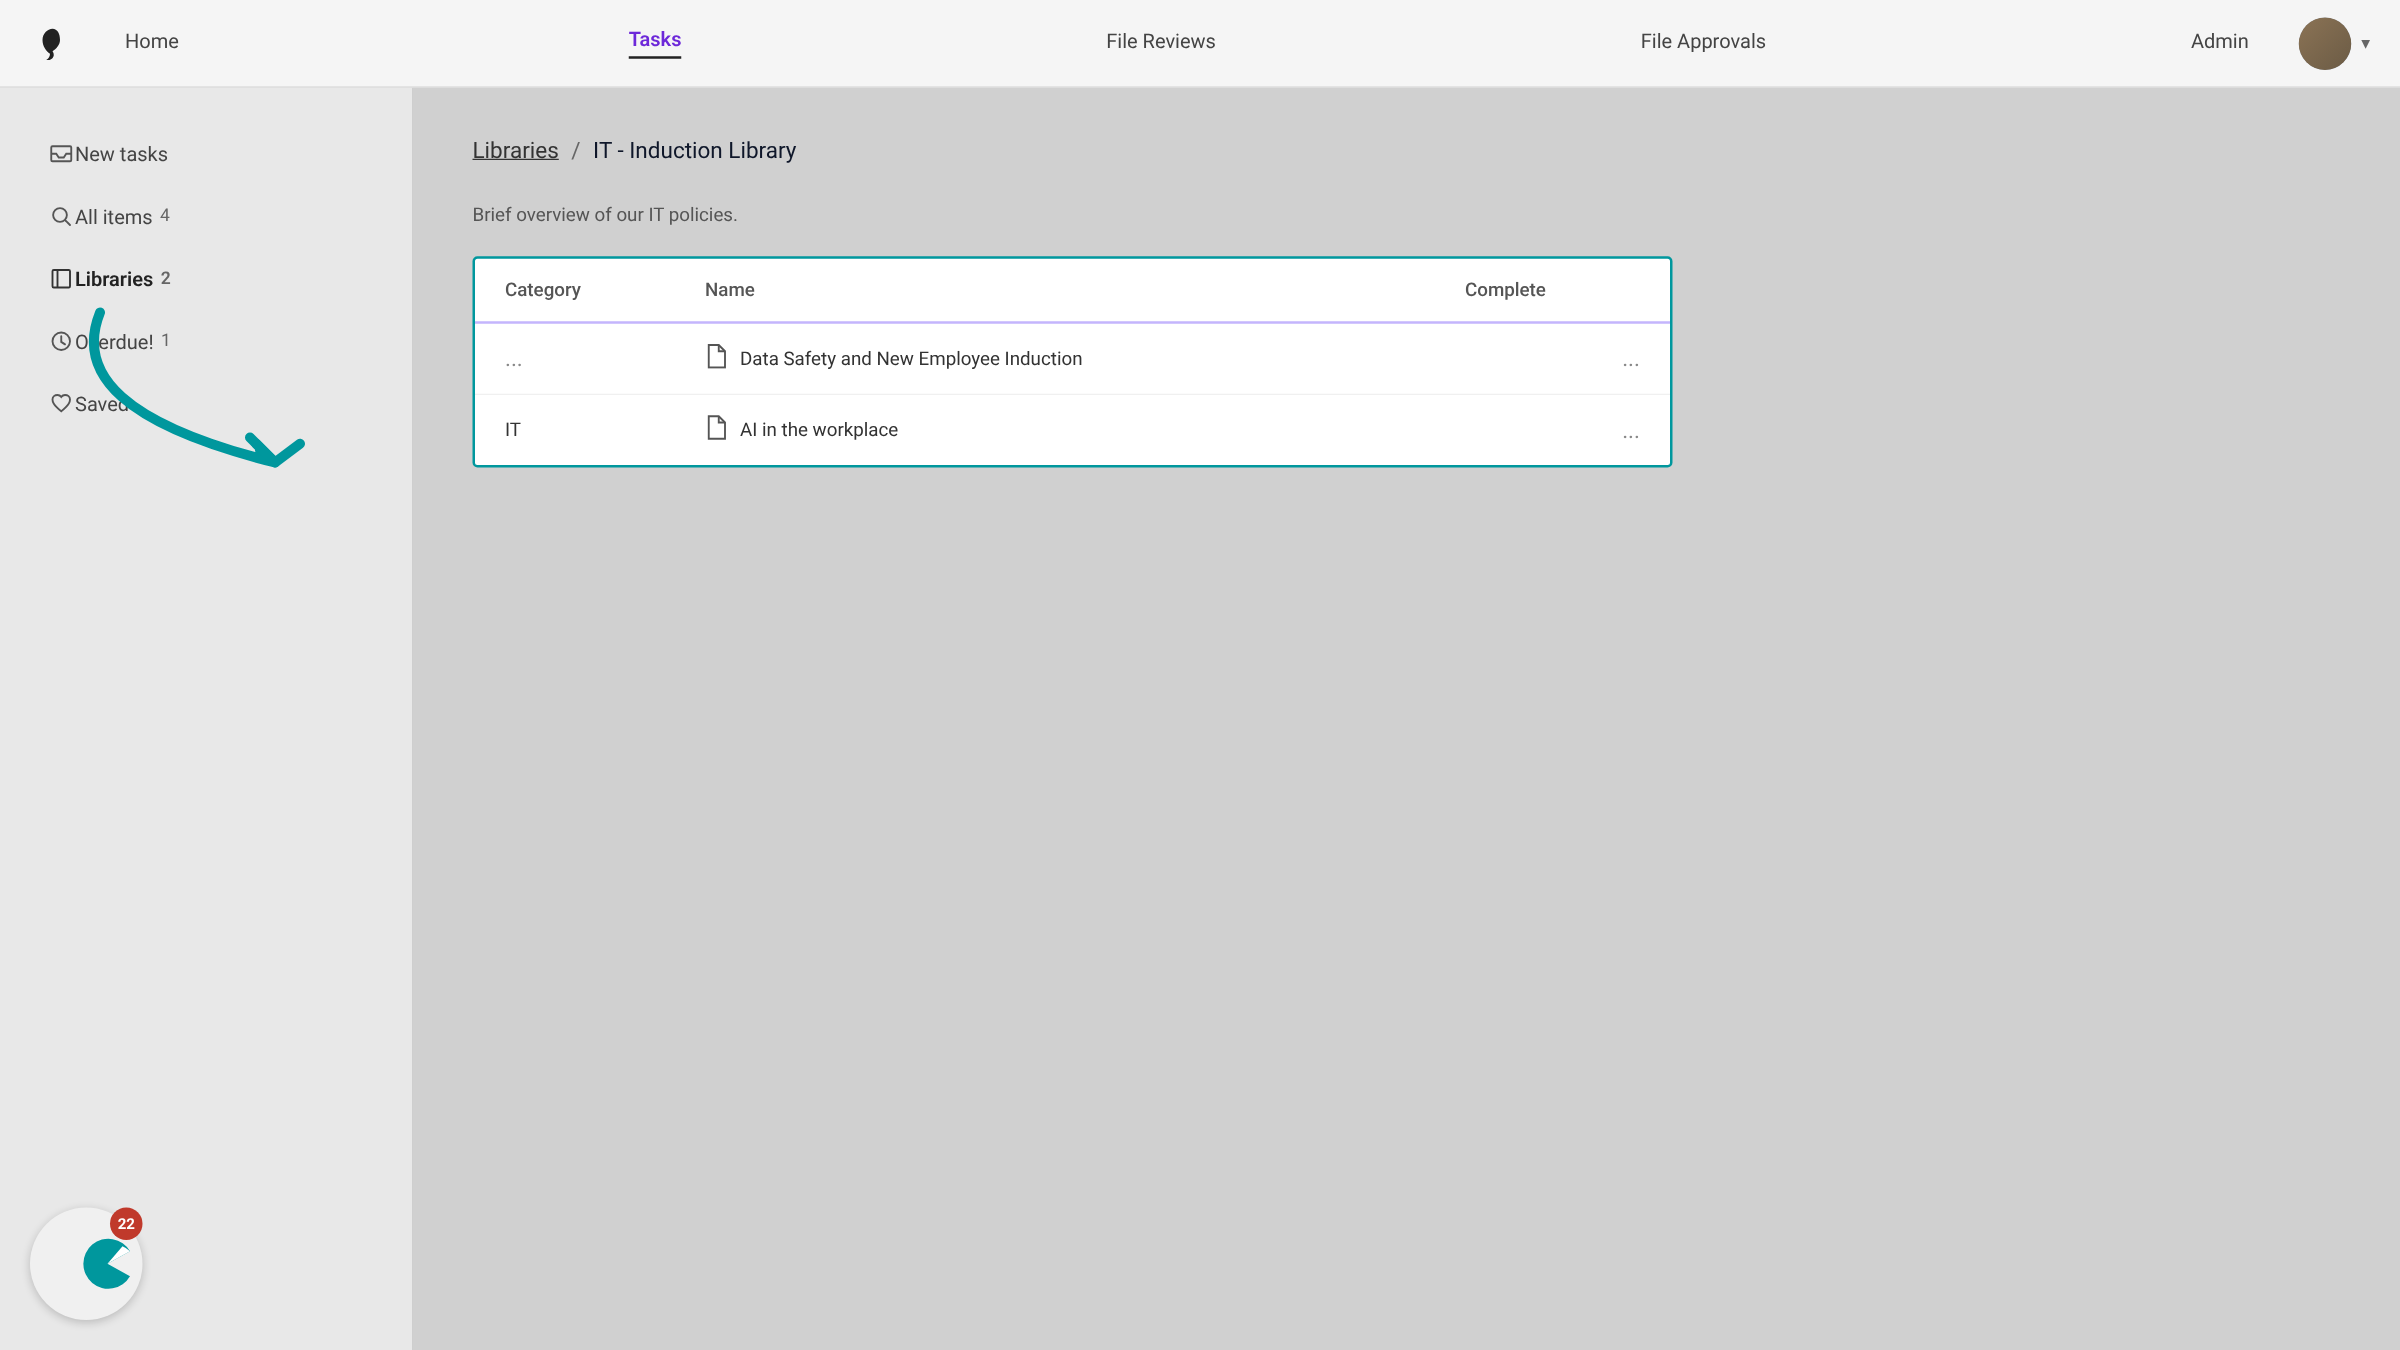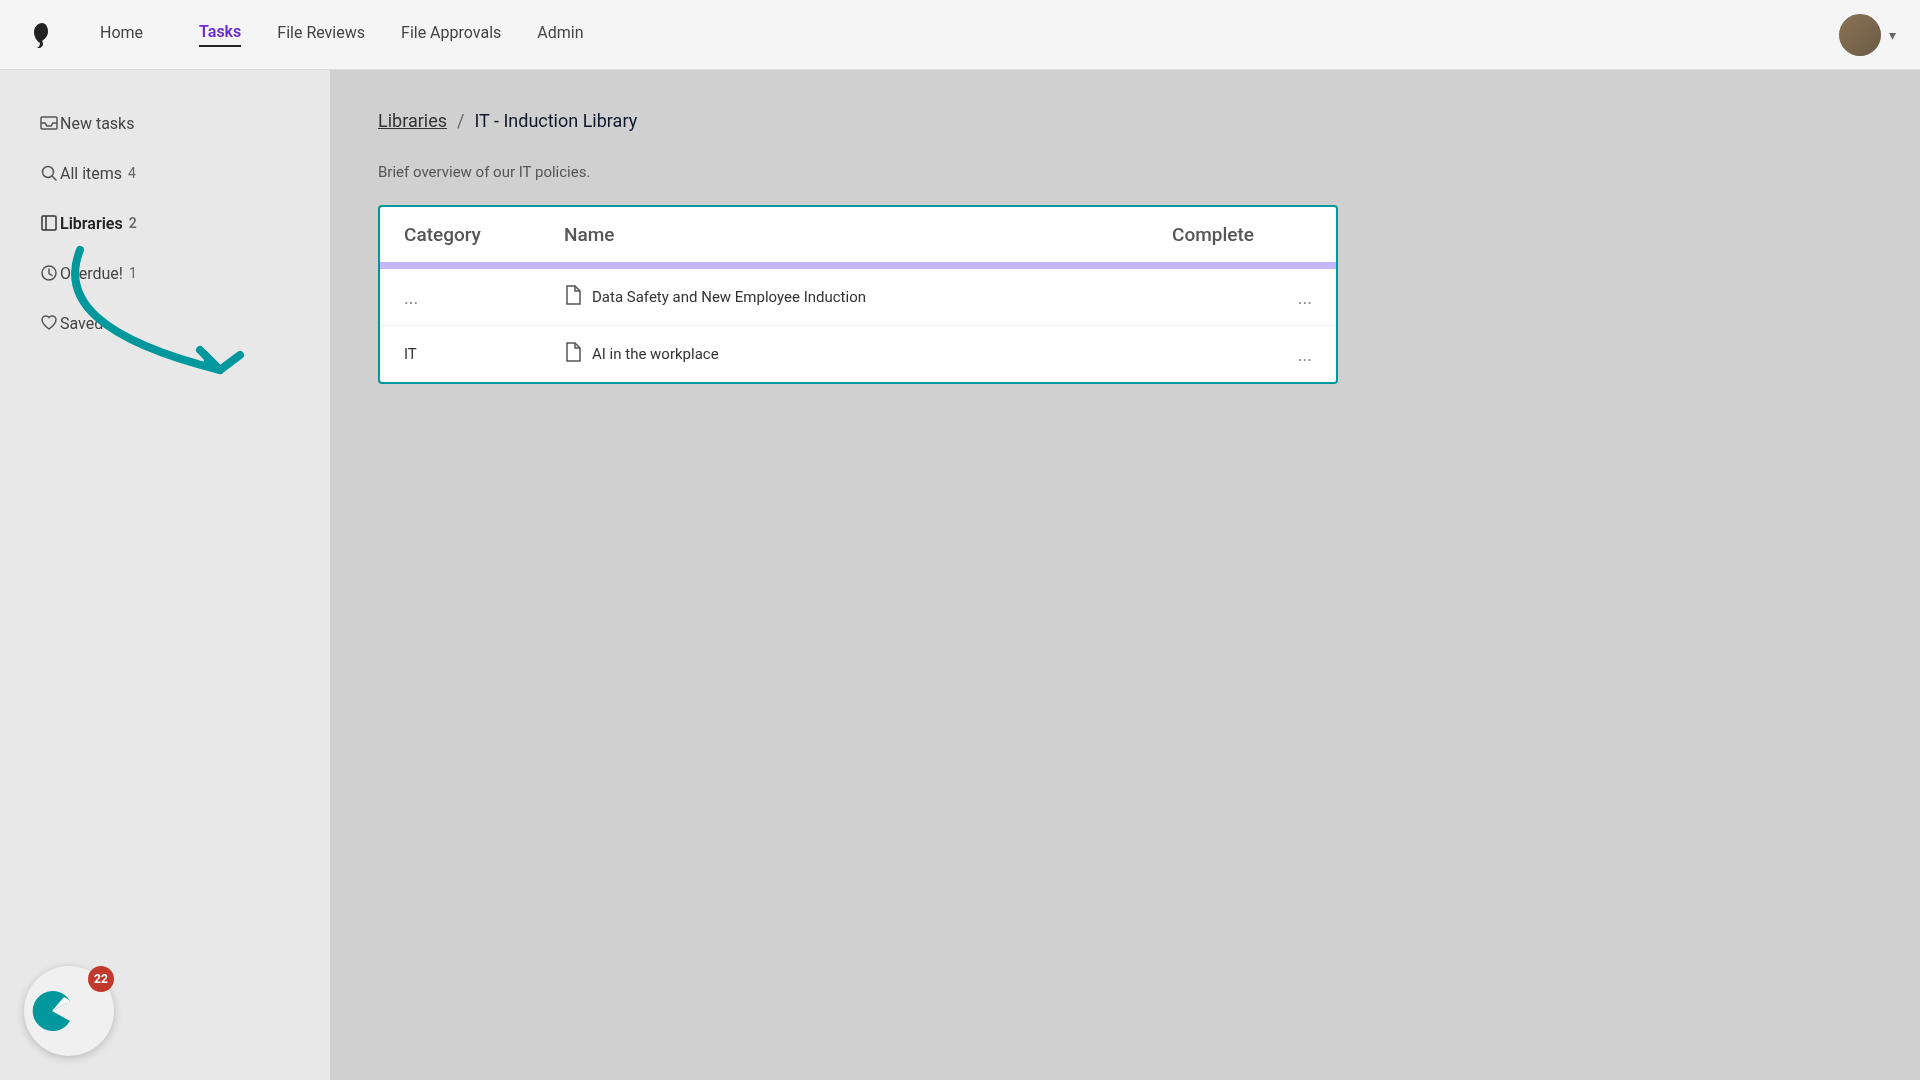--- a/index.html
+++ b/index.html
@@ -37,20 +37,21 @@
     .nav-logo svg {
       width: 32px;
       height: 32px;
     }
 
     .nav-links {
       display: flex;
       align-items: center;
       gap: 36px;
       flex: 1;
+      justify-content: space-between;
     }
 
     .nav-link {
       font-size: 16px;
       color: #444;
       text-decoration: none;
       cursor: pointer;
       padding-bottom: 4px;
     }
 
@@ -183,22 +184,22 @@
       border-radius: 4px;
       border: 2.5px solid #00979d;
       overflow: hidden;
       max-width: 960px;
     }
 
     .table-header {
       display: grid;
       grid-template-columns: 160px 1fr 140px;
       padding: 16px 24px;
-      border-bottom: 7px solid #c4b5fd;
-      font-size: 19px;
+      border-bottom: 2px solid #c4b5fd;
+      font-size: 15px;
       font-weight: 500;
       color: #555;
     }
 
     .table-row {
       display: grid;
       grid-template-columns: 160px 1fr 140px;
       padding: 16px 24px;
       border-bottom: 1px solid #f0f0f0;
       font-size: 15px;
@@ -247,21 +248,21 @@
     .bottom-widget {
       position: absolute;
       bottom: 24px;
       left: 24px;
       width: 90px;
       height: 90px;
       background: #f0f0f0;
       border-radius: 50%;
       display: flex;
       align-items: center;
-      justify-content: flex-start;
+      justify-content: flex-end;
       box-shadow: 0 2px 8px rgba(0,0,0,0.2);
       z-index: 20;
     }
 
     .notification-badge {
       position: absolute;
       top: 0;
       right: 0;
       background: #c0392b;
       color: white;

